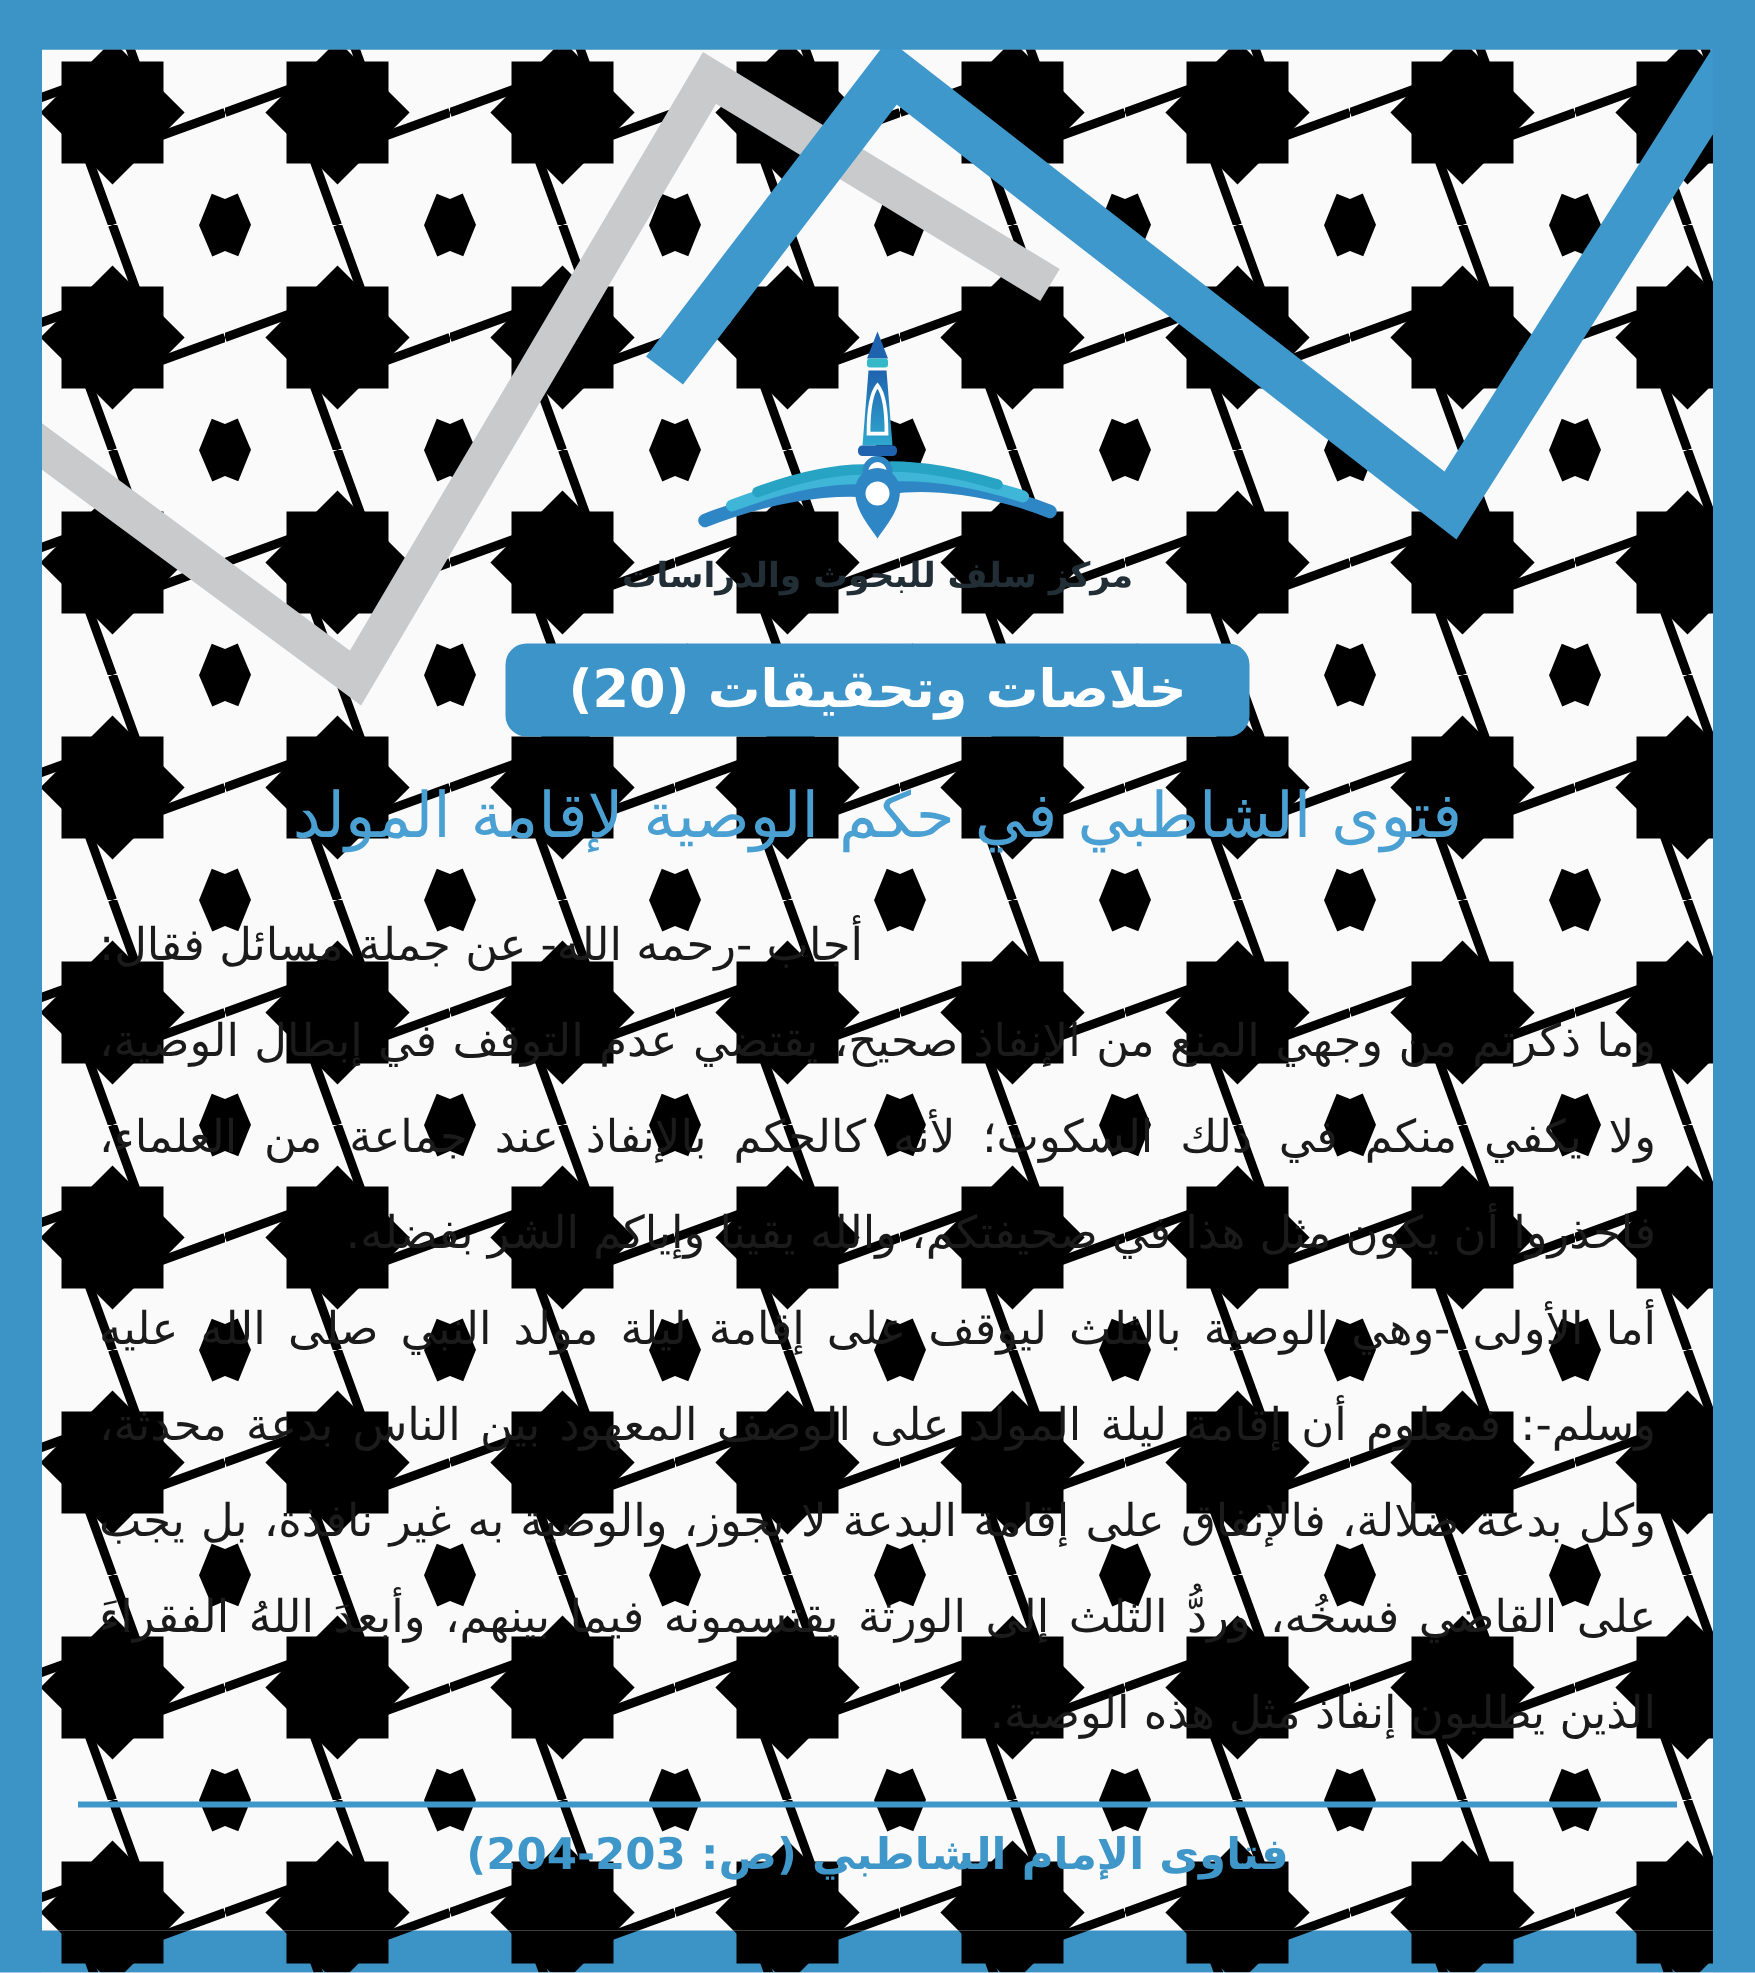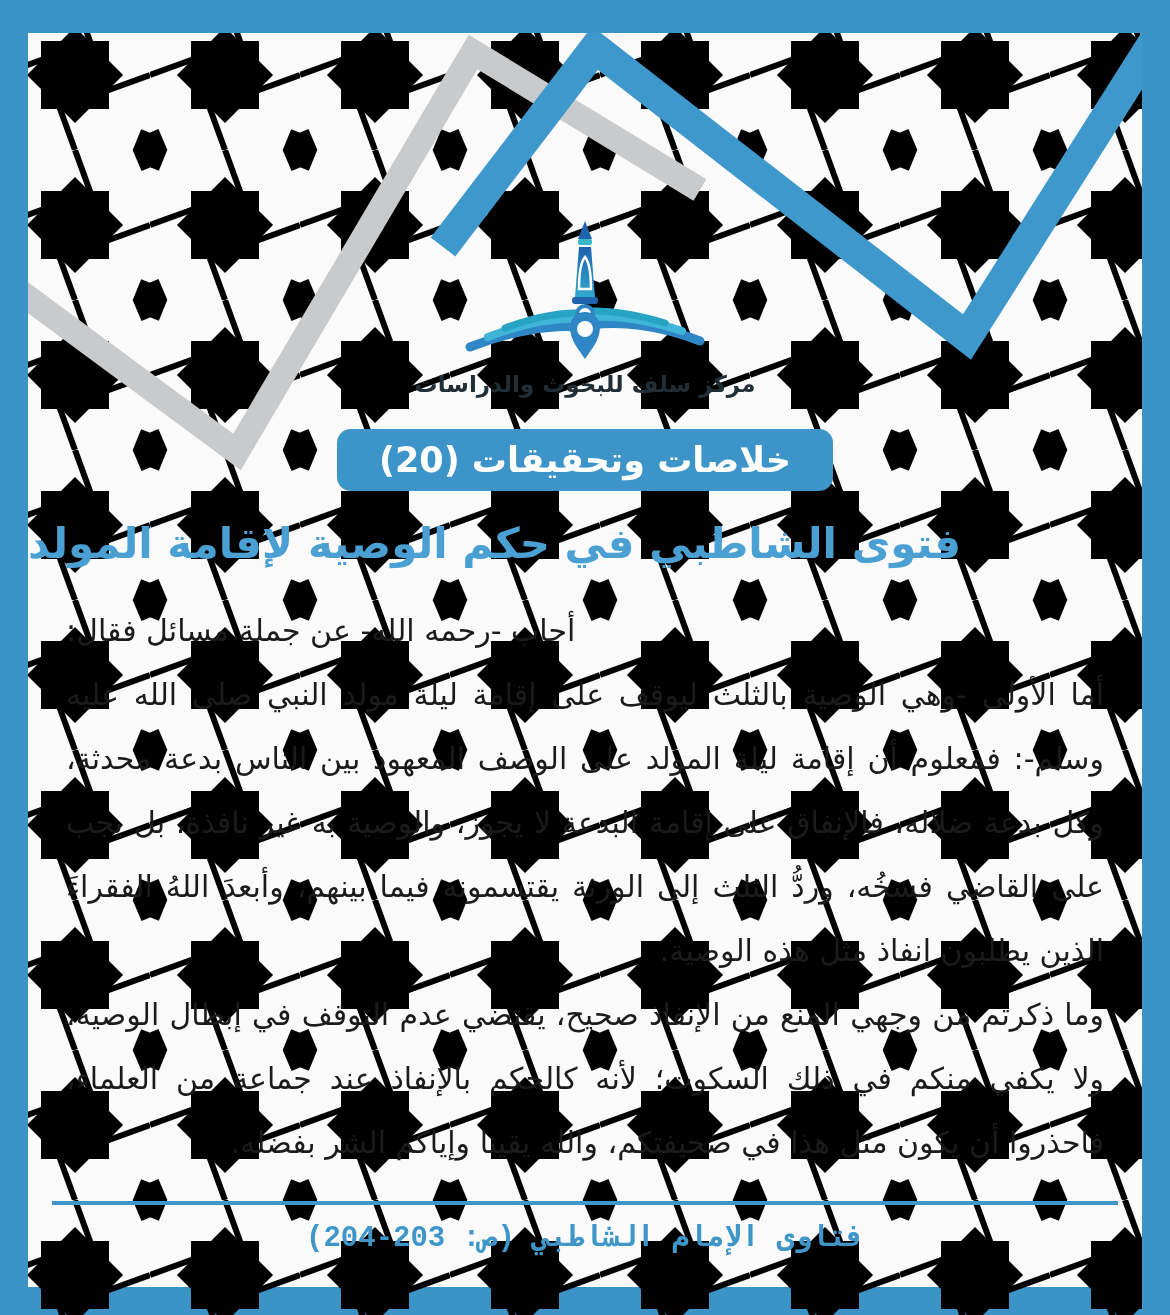--- a/index.html
+++ b/index.html
@@ -42,42 +42,42 @@
     background:#3d94c8;
     color:#ffffff;
     font-size:35px;font-weight:bold;
     line-height:62px;
     padding:0 42px;
     border-radius:14px;
   }
   .page-title{
     position:absolute;top:486px;left:0;right:0;
     margin:0;
-    text-align:left;
+    text-align:center;
     color:#4aa0d3;
-    font-size:42px;font-weight:bold;
+    font-size:42px;font-weight:normal;
   }
   .body-text{
     position:absolute;top:566px;left:38px;right:38px;
     color:#1b1b1b;
     font-size:30px;
     line-height:64px;
   }
   .body-text p{margin:0;text-align:justify;}
   .body-text p.intro{text-align:left;padding-right:38px;}
   .footer{
     position:absolute;top:1168px;left:24px;right:24px;
     text-align:center;
   }
   .footer-rule{
     height:4px;background:#3e96c9;border:0;margin:0 0 14px 0;
   }
   .source-line{
     color:#3e96c9;
-    font-size:29px;font-weight:bold;font-family:Liberation Mono, monospace;
+    font-size:29px;font-weight:bold;
   }
 </style>
 </head>
 <body>
 
 <div class="card">
 
   <svg class="bg-svg" width="1170" height="1315" viewBox="0 0 1170 1315" aria-hidden="true">
     <defs>
       <pattern id="geo" width="150" height="150" patternUnits="userSpaceOnUse">
@@ -158,22 +158,22 @@
     </div>
 
     <div class="banner">
       <span class="banner-pill">خلاصات وتحقيقات (20)</span>
     </div>
 
     <h1 class="page-title">فتوى الشاطبي في حكم الوصية لإقامة المولد</h1>
 
     <div class="body-text">
       <p class="intro">أجاب -رحمه الله- عن جملة مسائل فقال:</p>
+      <p>وما ذكرتم من وجهي المنع من الإنفاذ صحيح، يقتضي عدم التوقف في إبطال الوصية، ولا يكفي منكم في ذلك السكوت؛ لأنه كالحكم بالإنفاذ عند جماعة من العلماء، فاحذروا أن يكون مثل هذا في صحيفتكم، والله يقينا وإياكم الشر بفضله.</p>
       <p>أما الأولى -وهي الوصية بالثلث ليوقف على إقامة ليلة مولد النبي صلى الله عليه وسلم-: فمعلوم أن إقامة ليلة المولد على الوصف المعهود بين الناس بدعة محدثة، وكل بدعة ضلالة، فالإنفاق على إقامة البدعة لا يجوز، والوصية به غير نافذة، بل يجب على القاضي فسخُه، وردُّ الثلث إلى الورثة يقتسمونه فيما بينهم، وأبعدَ اللهُ الفقراءَ الذين يطلبون إنفاذ مثل هذه الوصية.</p>
-      <p>وما ذكرتم من وجهي المنع من الإنفاذ صحيح، يقتضي عدم التوقف في إبطال الوصية، ولا يكفي منكم في ذلك السكوت؛ لأنه كالحكم بالإنفاذ عند جماعة من العلماء، فاحذروا أن يكون مثل هذا في صحيفتكم، والله يقينا وإياكم الشر بفضله.</p>
     </div>
 
     <div class="footer">
       <hr class="footer-rule">
       <div class="source-line">فتاوى الإمام الشاطبي (ص: 203-204)</div>
     </div>
 
   </div>
 </div>
 

